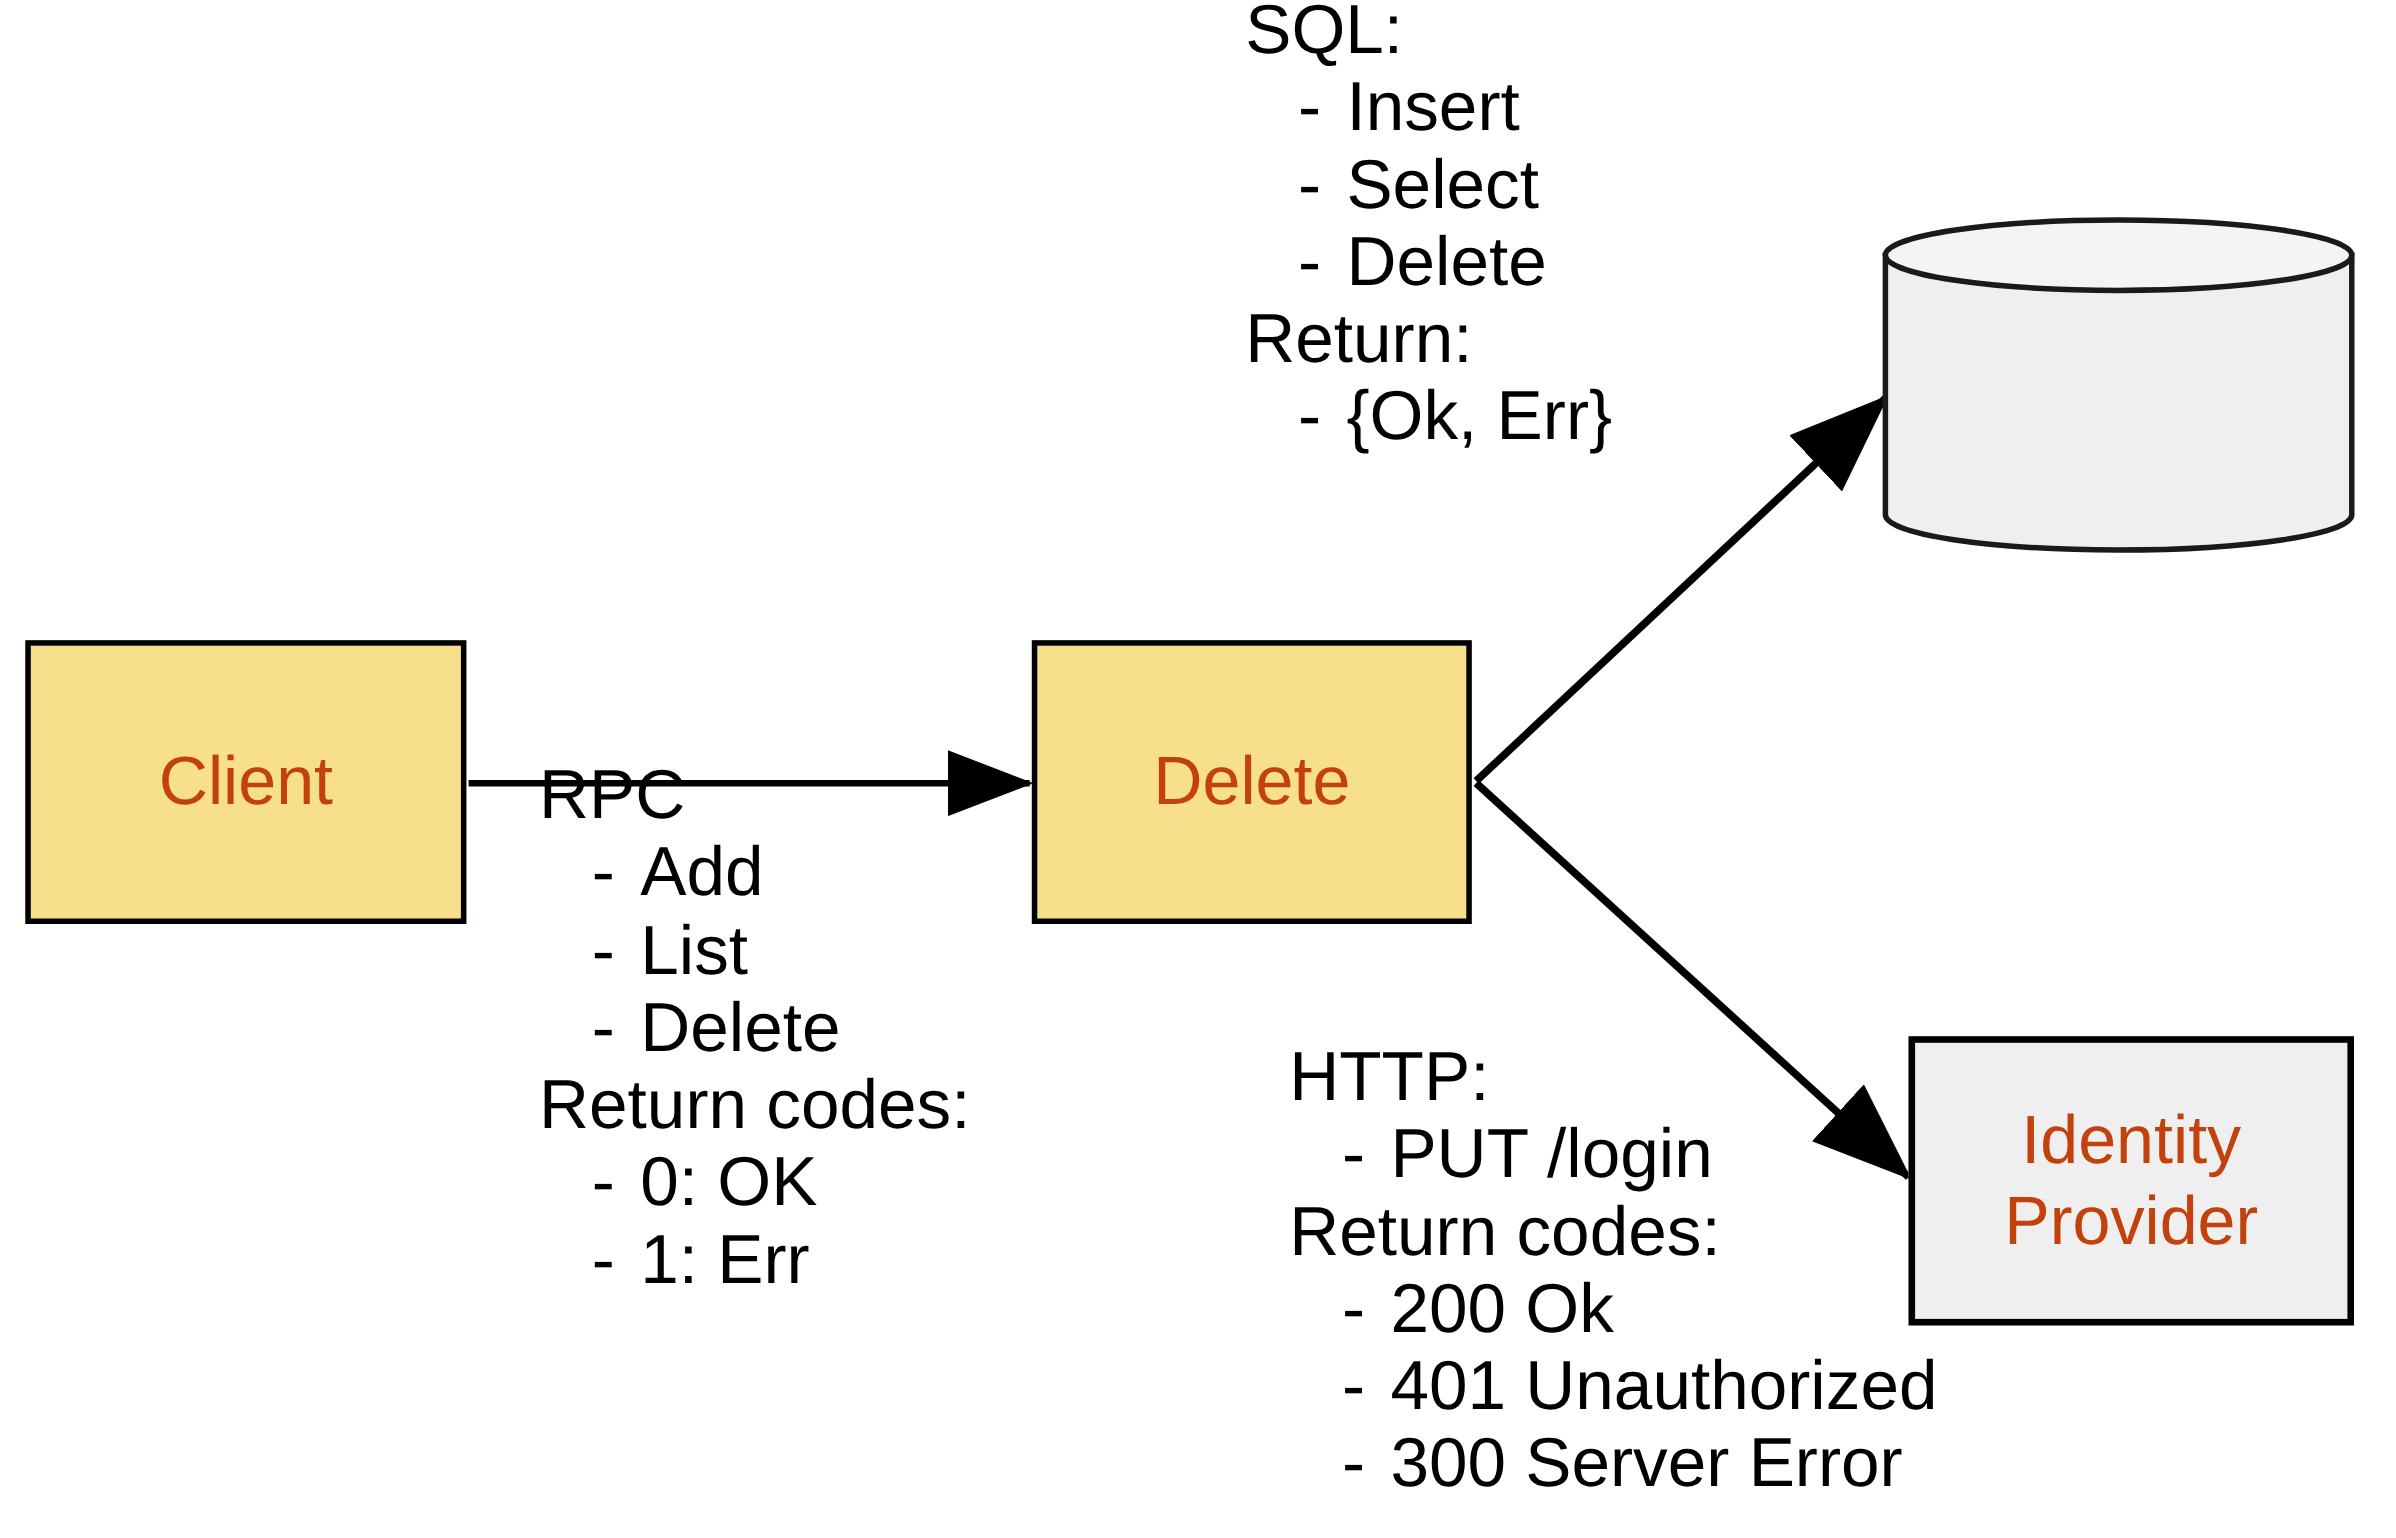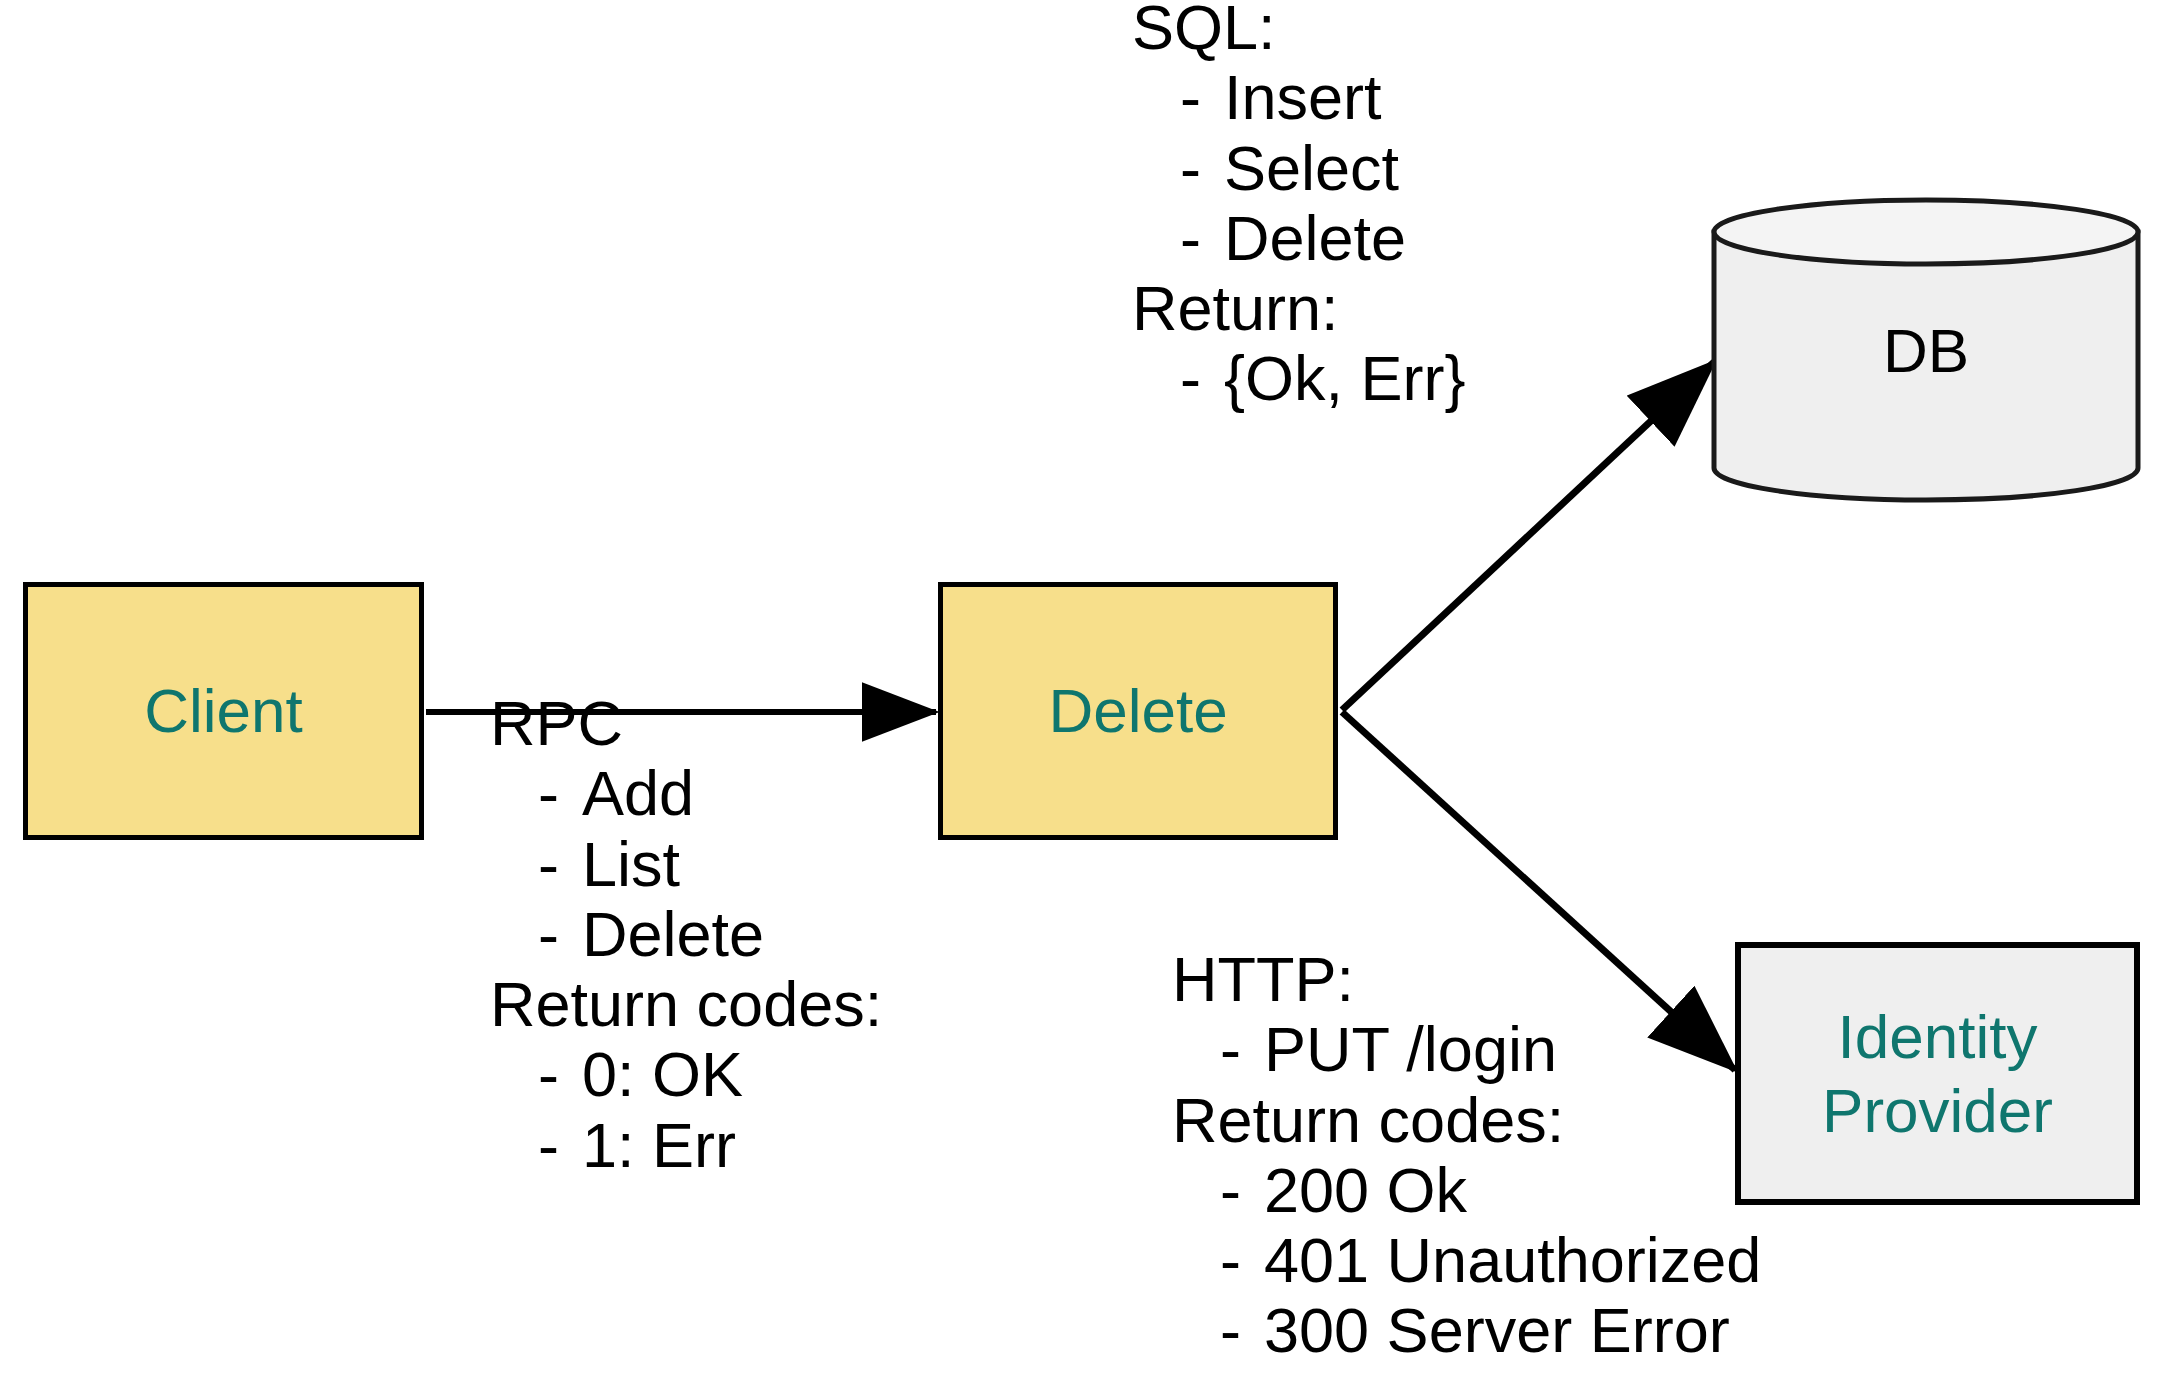--- a/index.html
+++ b/index.html
@@ -17,21 +17,21 @@
   }
 
   
   .node {
     position: absolute;
     box-sizing: border-box;
     display: flex;
     align-items: center;
     justify-content: center;
     text-align: center;
-    color: #0f766e;
+    color: #c2410c;
     font-size: 62px;
     line-height: 1.18;
     font-weight: 400;
   }
   .node.rect {
     border: 5px solid #000000;
   }
   .node.yellow { background: #F7DF8B; }
   .node.grey   { background: #EFEFEF; }
 
@@ -120,21 +120,20 @@
 
   <div id="node-backend" class="node rect yellow">
     <span>Delete</span>
   </div>
 
   <div id="node-db">
     <svg viewBox="0 0 432 308" preserveAspectRatio="none">
       <path d="M4,36 L4,272 A212,32 0 0 0 428,272 L428,36 Z" fill="#EFEFEF" stroke="#1a1a1a" stroke-width="5"></path>
       <ellipse cx="216" cy="36" rx="212" ry="32" fill="#F4F4F4" stroke="#1a1a1a" stroke-width="5"></ellipse>
     </svg>
-    <div class="db-label">DB</div>
   </div>
 
   <div id="node-idp" class="node rect grey">
     <div>
       <div>Identity</div>
       <div>Provider</div>
     </div>
   </div>
 
   <div id="annot-sql" class="annot">

